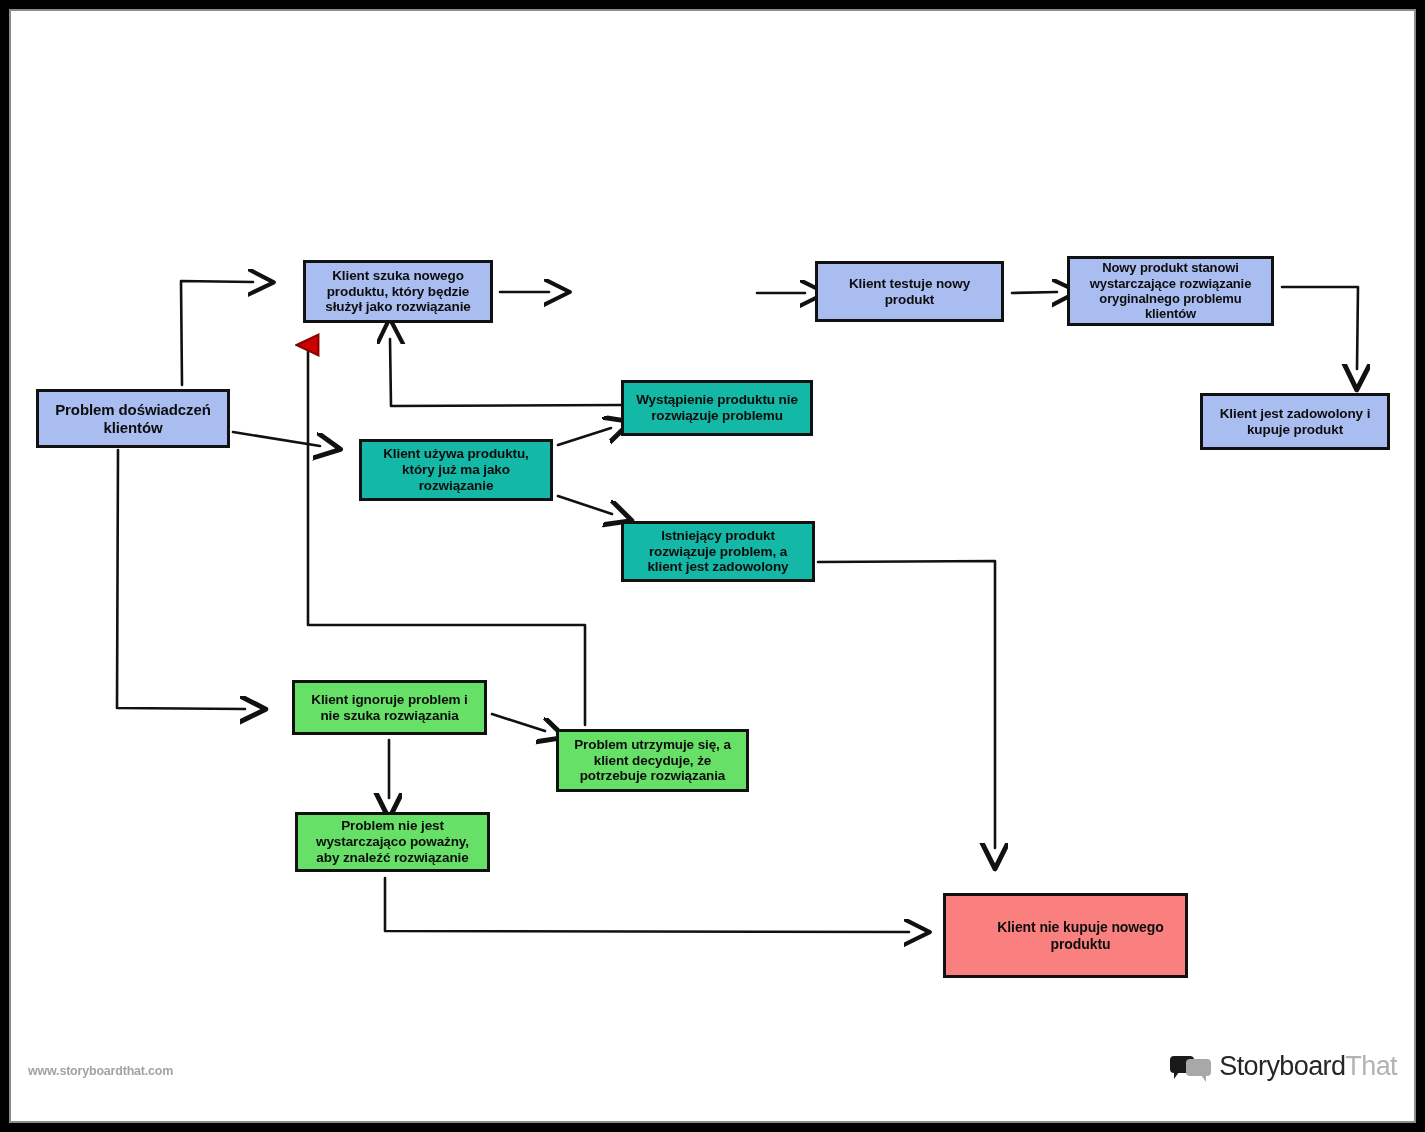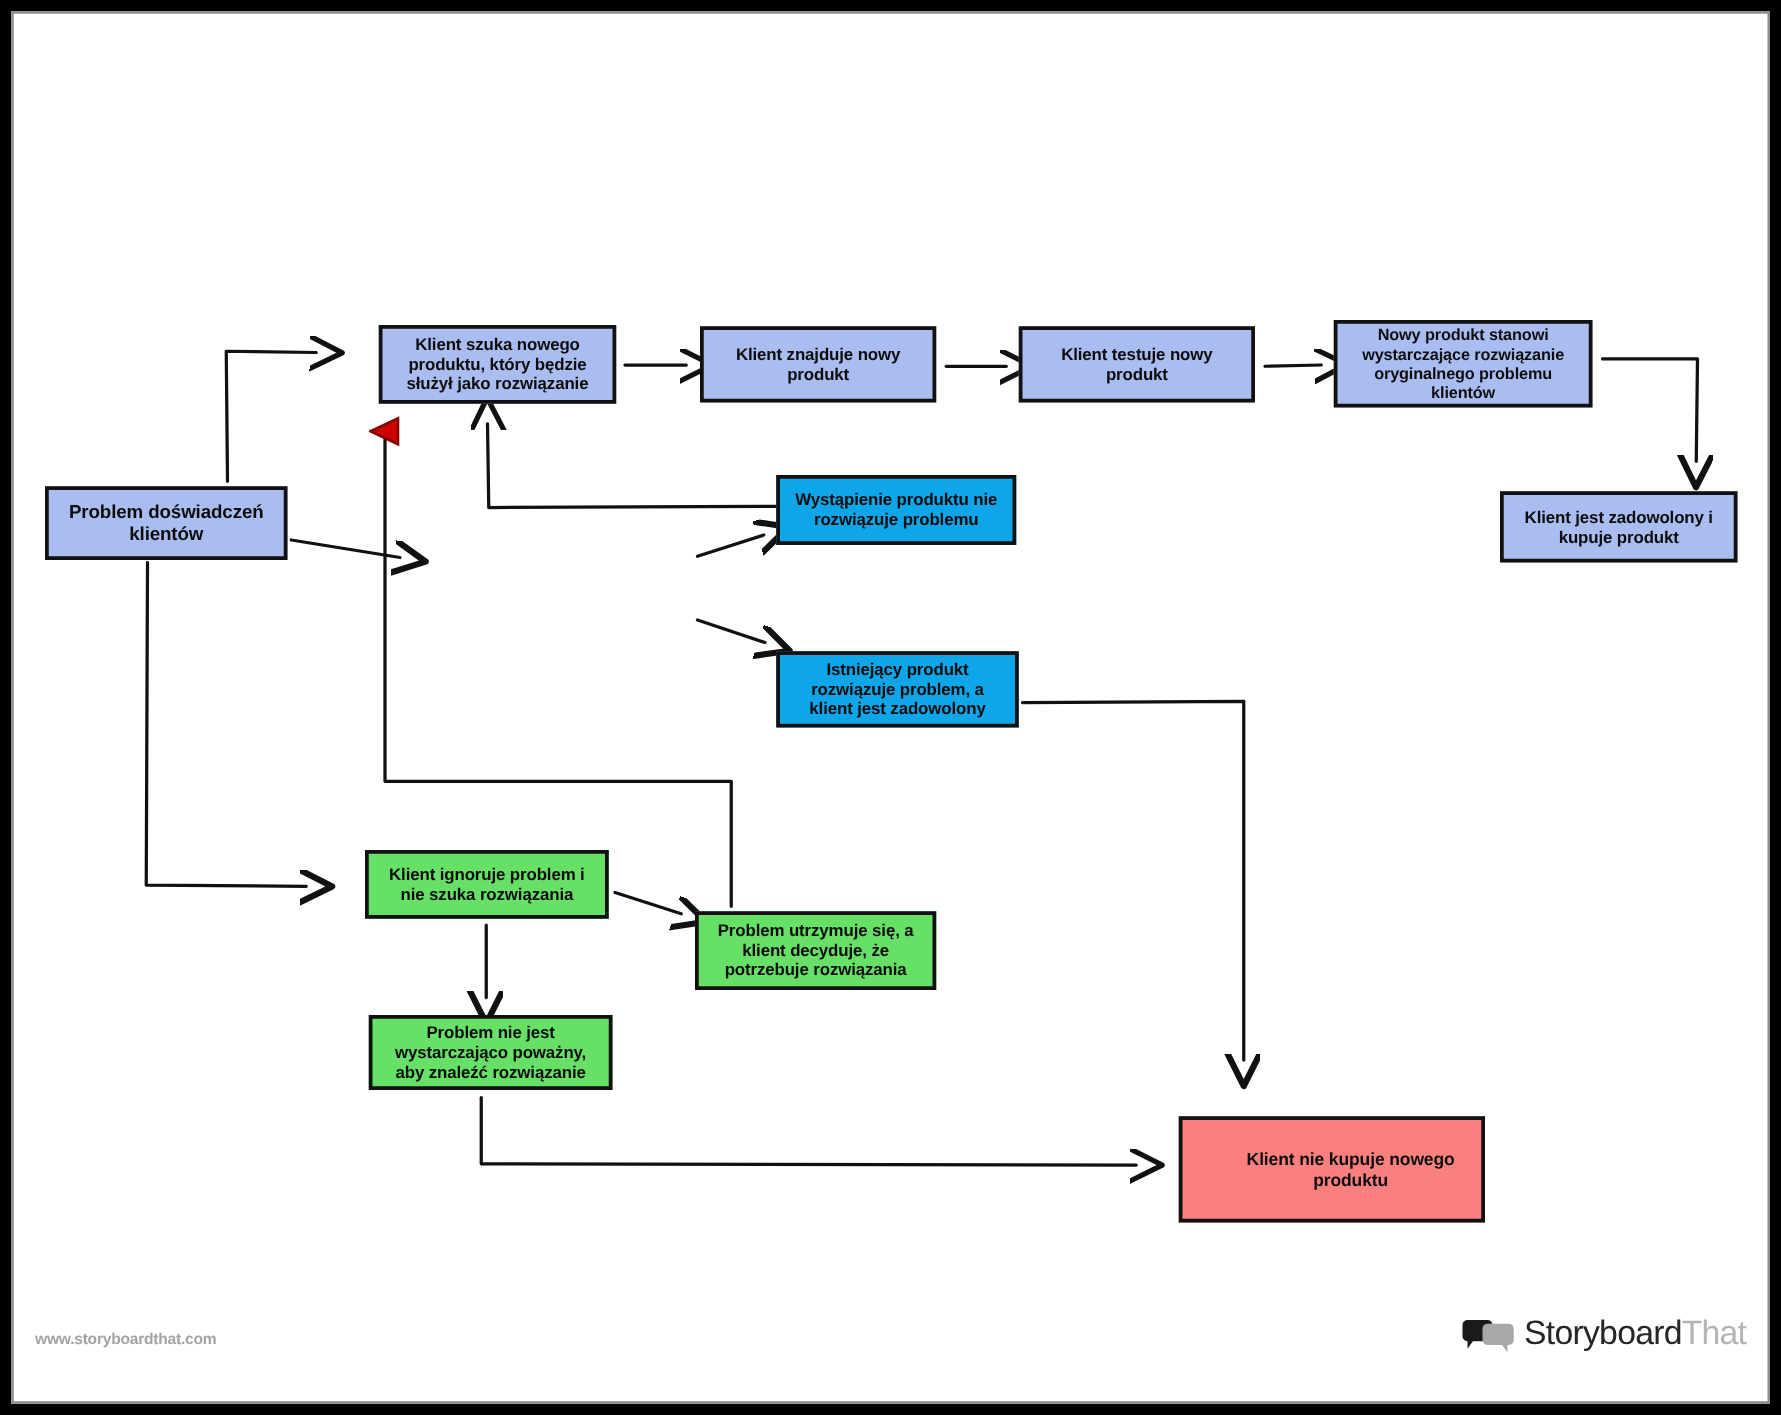--- a/index.html
+++ b/index.html
@@ -47,21 +47,21 @@
     font-weight:bold;
     color:#0d0d0d;
     line-height:1.18;
     letter-spacing:-0.1px;
     padding:2px 6px;
     -webkit-font-smoothing:antialiased;
   }
   .node span{display:block;width:100%;}
 
   .blue  {background:#aabdf0;}
-  .yellow{background:#0ea5e9;text-align:center;}
+  .yellow{background:#14b8a6;text-align:center;}
   .green {background:#66e066;}
   .red   {background:#fa8080;}
 
   
   #footer-url{
     position:absolute;
     left:28px;top:1064px;
     font-size:12.5px;
     font-weight:bold;
     color:#a3a3a3;
@@ -166,36 +166,36 @@
     </svg>
 
     <div class="node blue" style="left:36px;top:389px;width:194px;height:59px;font-size:15px;">
       <span>Problem doświadczeń klientów</span>
     </div>
 
     <div class="node blue" style="left:303px;top:260px;width:190px;height:63px;font-size:13.5px;">
       <span>Klient szuka nowego produktu, który będzie służył jako rozwiązanie</span>
     </div>
 
-    <div class="node blue" style="left:560px;top:261px;width:189px;height:61px;font-size:13.5px;">
-      <span>Klient znajduje nowy produkt</span>
-    </div>
 
     <div class="node blue" style="left:815px;top:261px;width:189px;height:61px;font-size:13.5px;">
       <span>Klient testuje nowy produkt</span>
     </div>
 
     <div class="node blue" style="left:1067px;top:256px;width:207px;height:70px;font-size:13px;">
       <span>Nowy produkt stanowi wystarczające rozwiązanie oryginalnego problemu klientów</span>
     </div>
 
     <div class="node blue" style="left:1200px;top:393px;width:190px;height:57px;font-size:13.5px;">
       <span>Klient jest zadowolony i kupuje produkt</span>
     </div>
 
+    <div class="node yellow" style="left:359px;top:439px;width:194px;height:62px;font-size:13.5px;">
+      <span>Klient używa produktu, który już ma jako rozwiązanie</span>
+    </div>
 
     <div class="node yellow" style="left:621px;top:380px;width:192px;height:56px;font-size:13.5px;">
       <span>Wystąpienie produktu nie rozwiązuje problemu</span>
     </div>
 
     <div class="node yellow" style="left:621px;top:521px;width:194px;height:61px;font-size:13.5px;">
       <span>Istniejący produkt rozwiązuje problem, a klient jest zadowolony</span>
     </div>
 
     <div class="node green" style="left:292px;top:680px;width:195px;height:55px;font-size:13.5px;">

